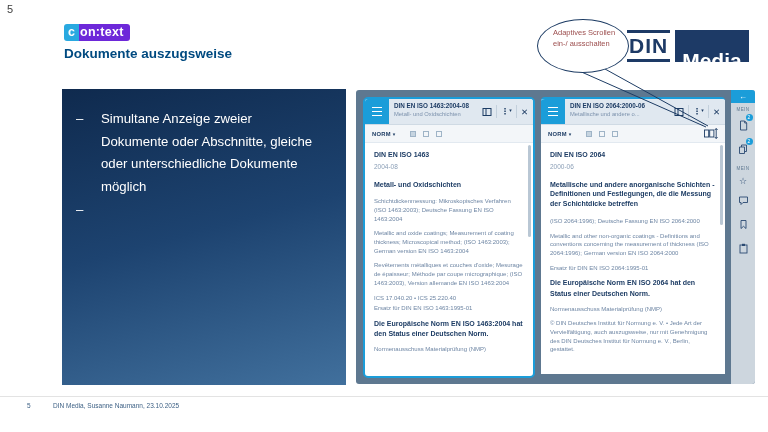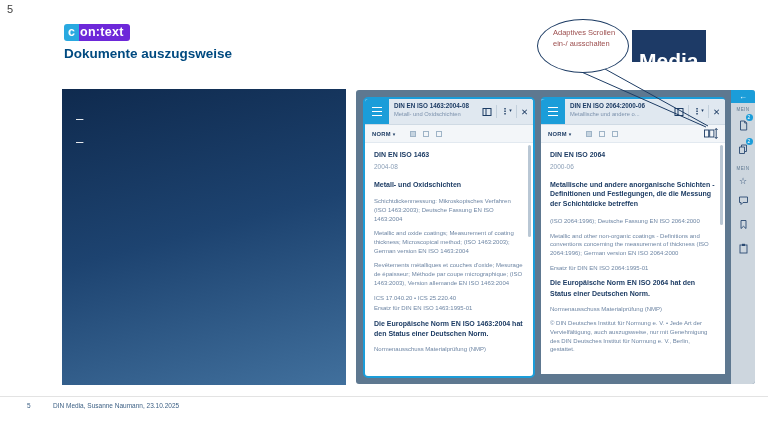--- a/index.html
+++ b/index.html
@@ -85,27 +85,29 @@
 <div class="context-logo">
   <span class="logo-c">c</span>
     <span class="logo-rest">on:text</span>
 </div>
 
 <h1 class="slide-title">Dokumente auszugsweise</h1>
 
 <div class="bullet-box">
   <div class="bullet">
     <span class="dash">–</span>
+    <span class="btext">Simultane Anzeige zweier Dokumente oder Abschnitte, gleiche oder unterschiedliche Dokumente möglich</span>
   </div>
   <div class="bullet">
     <span class="dash">–</span>
   </div>
 </div>
 
 <div class="din-logo">
+  <span class="din">DIN</span>
   <span class="media">Media</span>
 </div>
 
 <div class="callout">
   <span>Adaptives Scrollen ein-/ ausschalten</span>
 </div>
 <svg class="tail-svg" width="768" height="432" viewBox="0 0 768 432">
   <line x1="577" y1="70" x2="706" y2="127" stroke="#1d3c64" stroke-width="1"></line>
   <line x1="596" y1="64" x2="708" y2="126" stroke="#1d3c64" stroke-width="1"></line>
 </svg>

